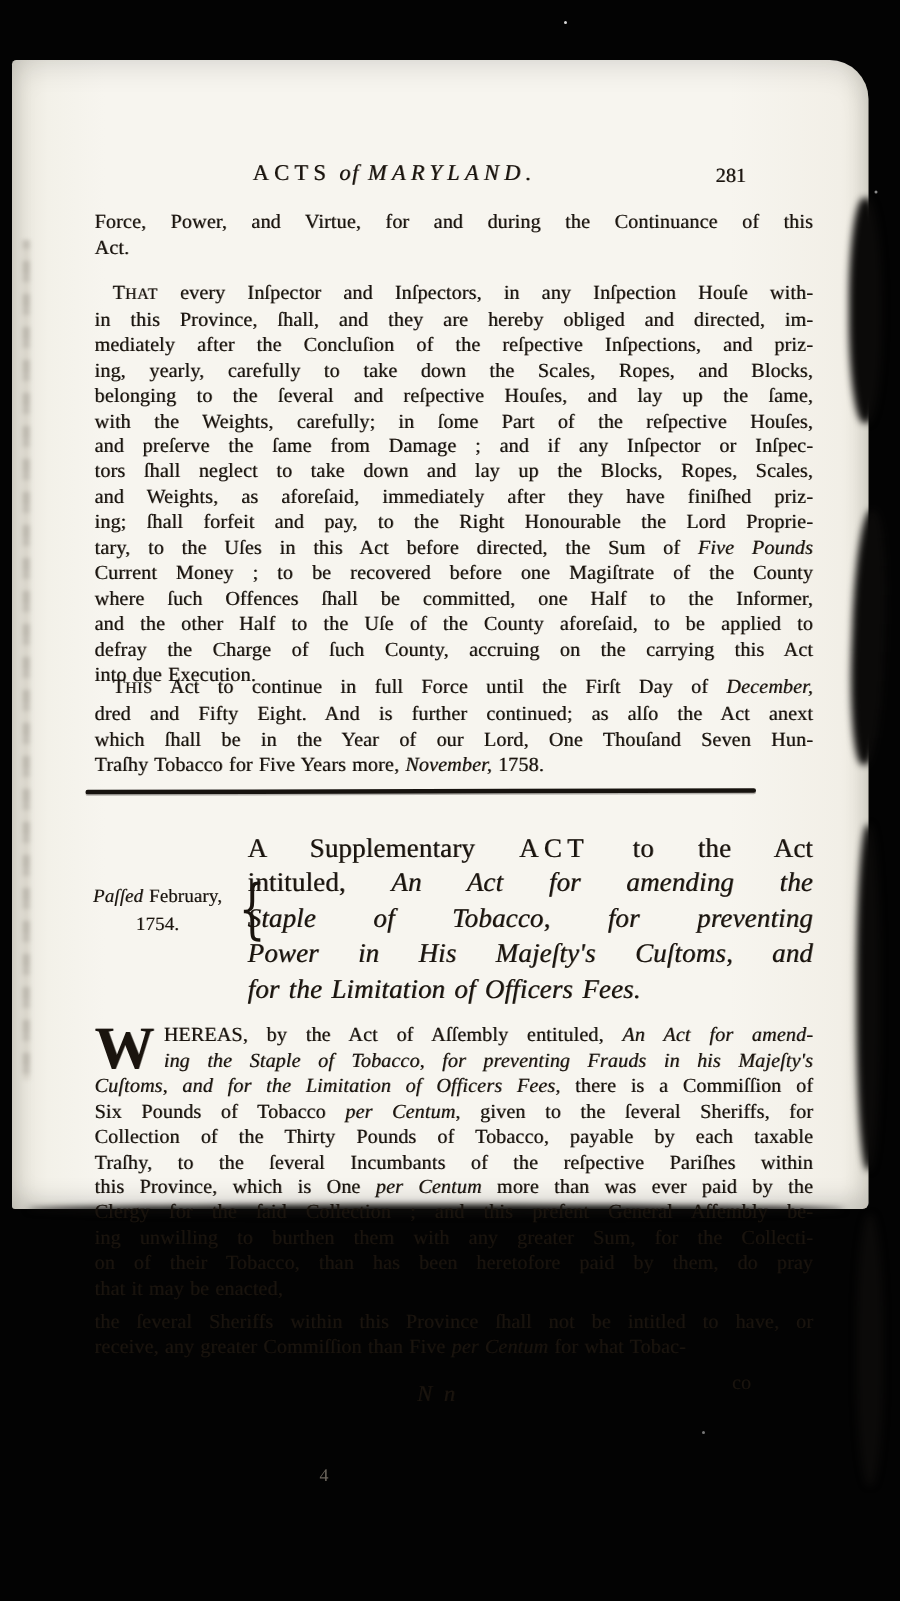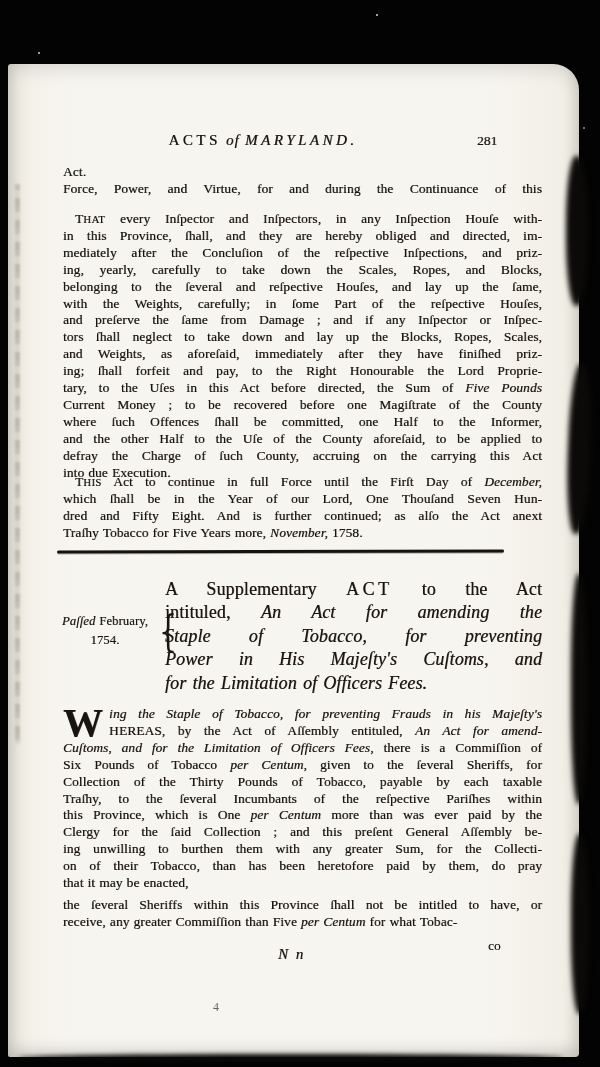--- a/index.html
+++ b/index.html
@@ -9,21 +9,21 @@
     background:#030303;
     font-family:"Liberation Serif", serif;
   }
   
   .bg-speckle{position:absolute;width:2px;height:2px;background:#cfcfcf;border-radius:50%;
     box-shadow:85px 32px 0 #b5b5b5, 338px -38px 0 #d8d8d8, 545px 75px 0 #8a8a8a,
                430px 902px 0 #777, -10px 540px 0 #666;
     left:38px;top:52px;}
   
   #page{
-    position:absolute;left:8px;top:64px;width:571px;height:993px;
+    position:absolute;left:8px;top:40px;width:571px;height:766px;
     background:linear-gradient(90deg,#e7e4da 0px,#f3f1e9 24px,#f7f5ef 62px,#f7f5ef 478px,#f2efe7 552px,#e9e6dc 571px);
     border-radius:3px 26px 4px 2px;
     box-shadow:inset 0 6px 18px rgba(0,0,0,.10), inset 0 -8px 14px rgba(0,0,0,.12);
     color:#1a140e;
   }
   
   .gutter-streak{position:absolute;left:7px;top:120px;height:560px;width:5px;
     background:repeating-linear-gradient(180deg,#9a948a 0 6px,#c9c4b8 6px 14px,#8d877c 14px 22px);
     opacity:.45;filter:blur(1.3px);}
   
@@ -99,22 +99,22 @@
     <div class="bottom-rag"></div>
 
     <div id="running-row">
       <div id="running-title" class="txt">
           <span class="line last"><span class="seg-sp">ACTS</span><span class="seg-i"> of </span><span class="seg-i seg-sp">MARYLAND.</span></span>
         </div>
       <div id="page-number">281</div>
     </div>
 
     <div id="para-continuation" class="txt col">
+        <span class="line"><span>Force, Power, and Virtue, for and during the Continuance of this</span></span>
         <span class="line last"><span>Act.</span></span>
-        <span class="line"><span>Force, Power, and Virtue, for and during the Continuance of this</span></span>
       </div>
 
     <div id="para-inspection" class="txt col">
         <span class="line indent"><span>T</span><span class="seg-sc">HAT</span><span> every Inſpector and Inſpectors, in any Inſpection Houſe with-</span></span>
         <span class="line"><span>in this Province, ſhall, and they are hereby obliged and directed, im-</span></span>
         <span class="line"><span>mediately after the Concluſion of the reſpective Inſpections, and priz-</span></span>
         <span class="line"><span>ing, yearly, carefully to take down the Scales, Ropes, and Blocks,</span></span>
         <span class="line"><span>belonging to the ſeveral and reſpective Houſes, and lay up the ſame,</span></span>
         <span class="line"><span>with the Weights, carefully; in ſome Part of the reſpective Houſes,</span></span>
         <span class="line"><span>and preſerve the ſame from Damage ; and if any Inſpector or Inſpec-</span></span>
@@ -124,22 +124,22 @@
         <span class="line"><span>tary, to the Uſes in this Act before directed, the Sum of </span><span class="seg-i">Five Pounds</span></span>
         <span class="line"><span>Current Money ; to be recovered before one Magiſtrate of the County</span></span>
         <span class="line"><span>where ſuch Offences ſhall be committed, one Half to the Informer,</span></span>
         <span class="line"><span>and the other Half to the Uſe of the County aforeſaid, to be applied to</span></span>
         <span class="line"><span>defray the Charge of ſuch County, accruing on the carrying this Act</span></span>
         <span class="line last"><span>into due Execution.</span></span>
       </div>
 
     <div id="para-continuance" class="txt col">
         <span class="line indent"><span>T</span><span class="seg-sc">HIS</span><span> Act to continue in full Force until the Firſt Day of </span><span class="seg-i">December,</span></span>
+        <span class="line"><span>dred and Fifty Eight. And is further continued; as alſo the Act anext</span></span>
         <span class="line"><span>which ſhall be in the Year of our Lord, One Thouſand Seven Hun-</span></span>
-        <span class="line"><span>dred and Fifty Eight. And is further continued; as alſo the Act anext</span></span>
         <span class="line last"><span>Traſhy Tobacco for Five Years more, </span><span class="seg-i">November,</span><span> 1758.</span></span>
       </div>
 
     <div id="section-rule"></div>
 
     <div id="act-heading" class="txt">
         <span class="line"><span>A Supplementary </span><span class="seg-sp">ACT</span><span> to the Act</span></span>
         <span class="line"><span>intituled, </span><span class="seg-i">An Act for amending the</span></span>
         <span class="line"><span class="seg-i">Staple of Tobacco, for preventing</span></span>
         <span class="line"><span class="seg-i">Power in His Majeſty's Cuſtoms, and</span></span>
@@ -148,22 +148,22 @@
 
     <div id="side-note" class="txt">
         <span class="line"><span class="seg-i">Paſſed</span><span> February,</span></span>
         <span class="line last"><span>1754.</span></span>
       </div>
 
     <div id="heading-brace">{</div>
 
     <div id="para-whereas" class="txt col">
         <span class="dropcap">W</span>
+        <span class="line"><span>HEREAS, by the Act of Aſſembly entituled, </span><span class="seg-i">An Act for amend-</span></span>
         <span class="line"><span class="seg-i">ing the Staple of Tobacco, for preventing Frauds in his Majeſty's</span></span>
-        <span class="line"><span>HEREAS, by the Act of Aſſembly entituled, </span><span class="seg-i">An Act for amend-</span></span>
         <span class="line"><span class="seg-i">Cuſtoms, and for the Limitation of Officers Fees,</span><span> there is a Commiſſion of</span></span>
         <span class="line"><span>Six Pounds of Tobacco </span><span class="seg-i">per Centum</span><span>, given to the ſeveral Sheriffs, for</span></span>
         <span class="line"><span>Collection of the Thirty Pounds of Tobacco, payable by each taxable</span></span>
         <span class="line"><span>Traſhy, to the ſeveral Incumbants of the reſpective Pariſhes within</span></span>
         <span class="line"><span>this Province, which is One </span><span class="seg-i">per Centum</span><span> more than was ever paid by the</span></span>
         <span class="line"><span>Clergy for the ſaid Collection ; and this preſent General Aſſembly be-</span></span>
         <span class="line"><span>ing unwilling to burthen them with any greater Sum, for the Collecti-</span></span>
         <span class="line"><span>on of their Tobacco, than has been heretofore paid by them, do pray</span></span>
         <span class="line last"><span>that it may be enacted,</span></span>
       </div>

